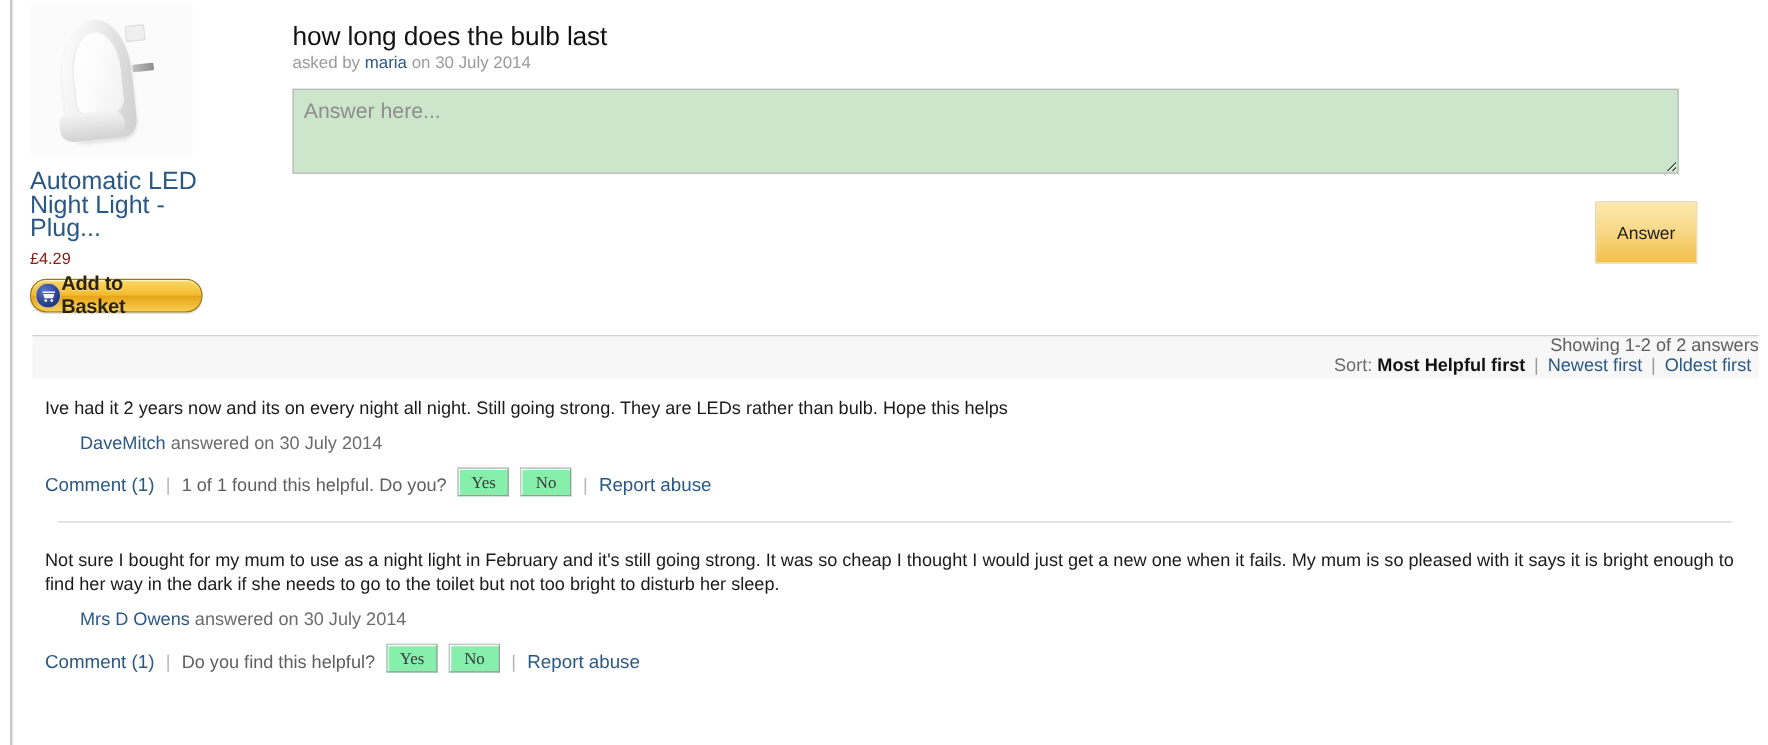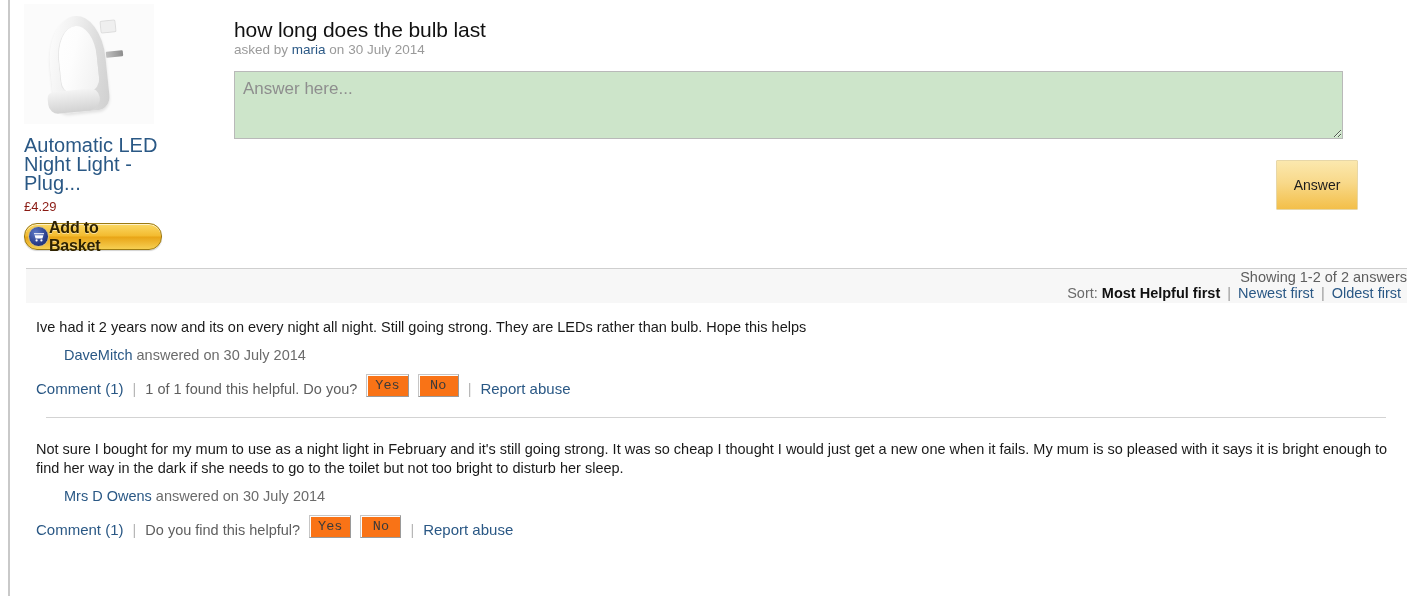--- a/index.html
+++ b/index.html
@@ -285,29 +285,29 @@
   }
   .act-sep {
     color: #b5b5b5;
     padding: 0 9px;
   }
   .helpful-text { color: #5e5e5e; }
   .vote-btn {
     margin-left: 9px;
     min-width: 41px;
     height: 23px;
-    background: #f97316;
+    background: #86efac;
     border: 1px solid #9a9a9a;
     border-top-color: #c6c6c6;
     border-left-color: #c6c6c6;
     box-shadow: inset 1px 1px 0 #fdfdfd;
     font-size: 13.5px;
     color: #3a3a3a;
     cursor: pointer;
-    font-family: Liberation Mono, monospace;
+    font-family: Liberation Serif, serif;
     padding: 0 8px;
     line-height: 21px;
   }
   .answer-divider {
     margin: 20px 10px 0 10px;
     height: 1px;
     background: #d3d3d3;
   }
   .gap-after-divider { height: 22px; }
 </style>

